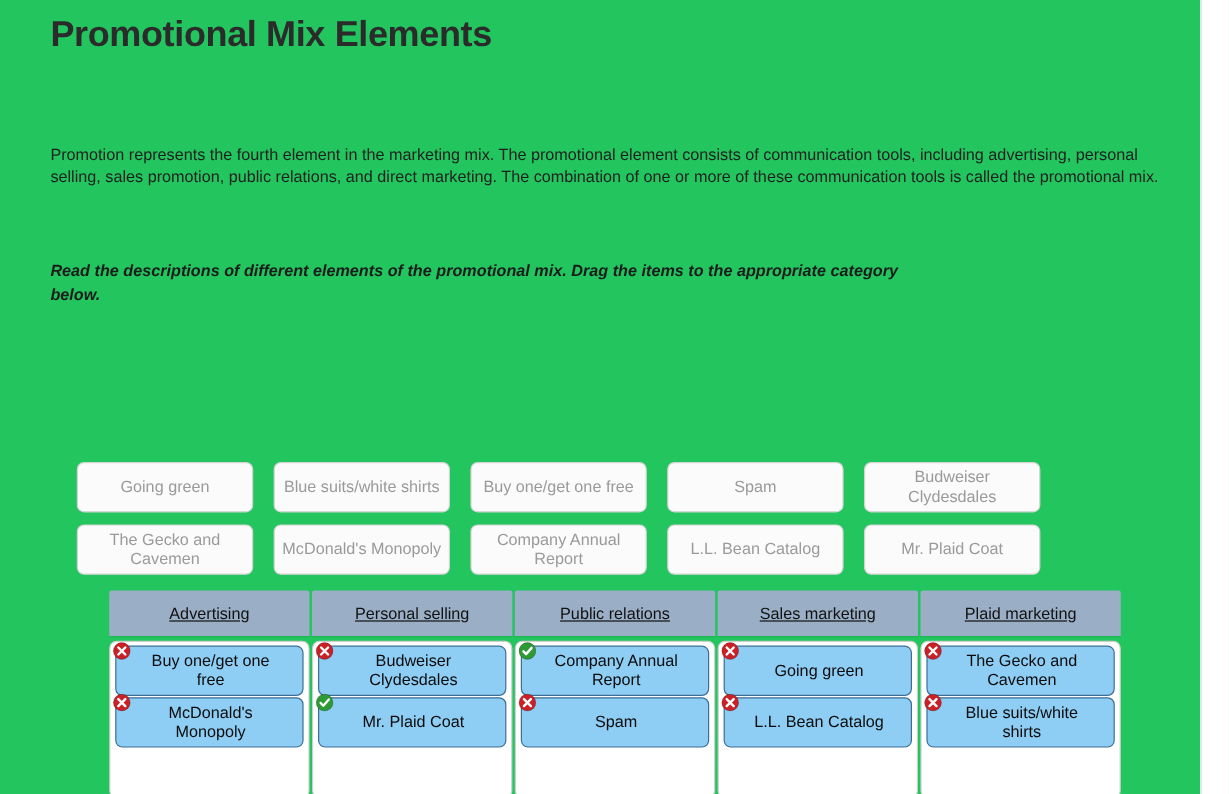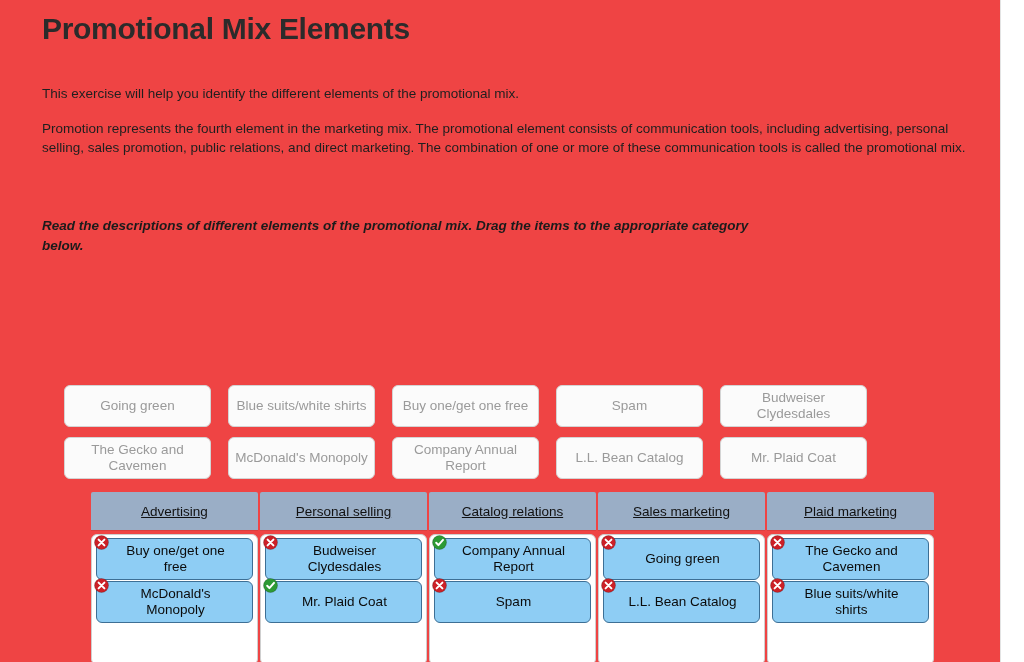--- a/index.html
+++ b/index.html
@@ -16,21 +16,21 @@
     position: relative;
     overflow: hidden;
   }
 
   .page {
     position: absolute;
     left: 0; top: 0;
     width: 1001px;
     height: 662px;
     border-right: 1px solid #e3e3e3;
-    background: #ef4444;
+    background: #22c55e;
   }
 
   .content {
     position: absolute;
     left: 42px;
     top: 0;
     width: 950px;
   }
 
   h1.page-title {
@@ -165,21 +165,20 @@
 </head>
 <body>
 
 <div class="page">
   <div class="content">
 
     <div class="title-row">
       <h1 class="page-title">Promotional Mix Elements</h1>
     </div>
 
-    <p class="intro intro-1">This exercise will help you identify the different elements of the promotional mix.</p>
     <p class="intro intro-2">Promotion represents the fourth element in the marketing mix. The promotional element consists of communication tools, including advertising, personal selling, sales promotion, public relations, and direct marketing. The combination of one or more of these communication tools is called the promotional mix.</p>
 
     <div class="instruction">Read the descriptions of different elements of the promotional mix. Drag the items to the appropriate category below.</div>
 
     <div class="pool" id="pool">
         <div class="pool-row">
           <div class="ghost-item" style="left: 0px; width: 147px;">Going green</div>
           <div class="ghost-item" style="left: 164px; width: 147px;">Blue suits/white shirts</div>
           <div class="ghost-item" style="left: 328px; width: 147px;">Buy one/get one free</div>
           <div class="ghost-item" style="left: 492px; width: 147px;">Spam</div>
@@ -235,21 +234,21 @@
                 <svg viewBox="0 0 15 15">
                   <circle cx="7.5" cy="7.5" r="7" fill="#2d9a34" stroke="rgba(0,0,0,0.25)" stroke-width="0.8"></circle>
                   <path d="M4.2 7.8 L6.4 10.1 L11 4.9" stroke="#ffffff" stroke-width="2" fill="none" stroke-linecap="round" stroke-linejoin="round"></path>
                 </svg>
               </span>
               <span>Mr. Plaid Coat</span>
             </div>
           </div>
         </div>
         <div class="column">
-          <div class="cat-header">Catalog relations</div>
+          <div class="cat-header">Public relations</div>
           <div class="dropzone">
             <div class="placed-item">
               <span class="status-icon">
                 <svg viewBox="0 0 15 15">
                   <circle cx="7.5" cy="7.5" r="7" fill="#2d9a34" stroke="rgba(0,0,0,0.25)" stroke-width="0.8"></circle>
                   <path d="M4.2 7.8 L6.4 10.1 L11 4.9" stroke="#ffffff" stroke-width="2" fill="none" stroke-linecap="round" stroke-linejoin="round"></path>
                 </svg>
               </span>
               <span>Company Annual Report</span>
             </div>

